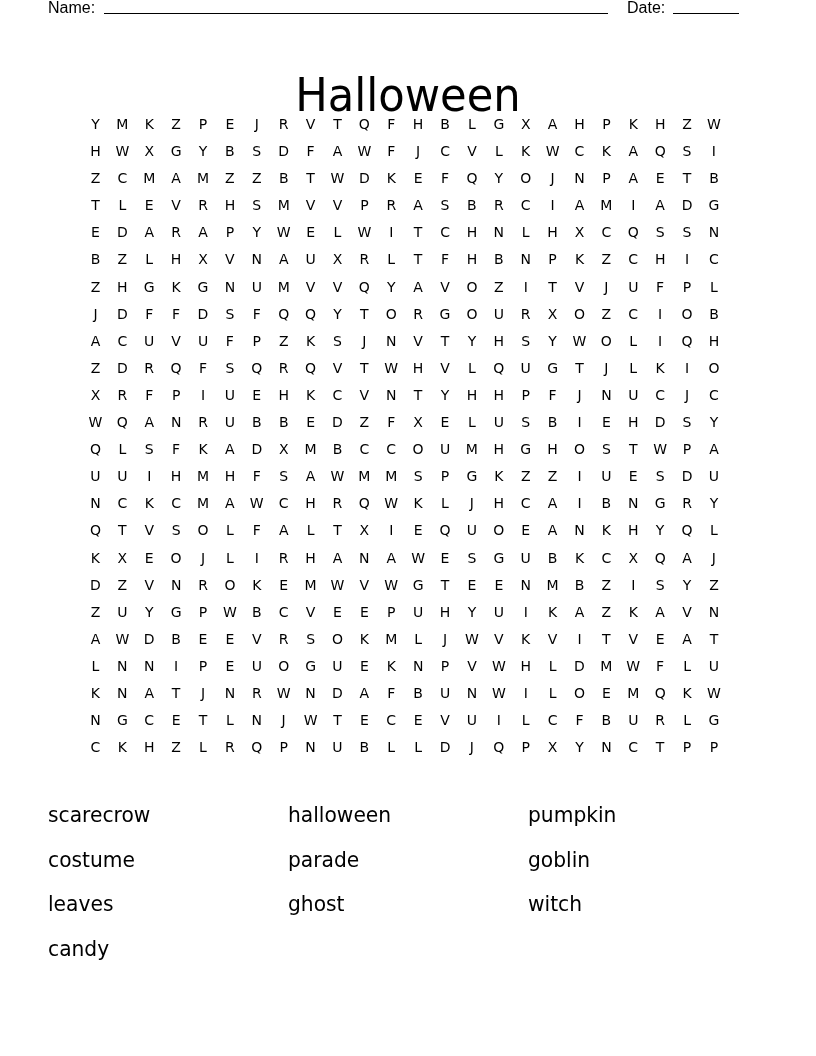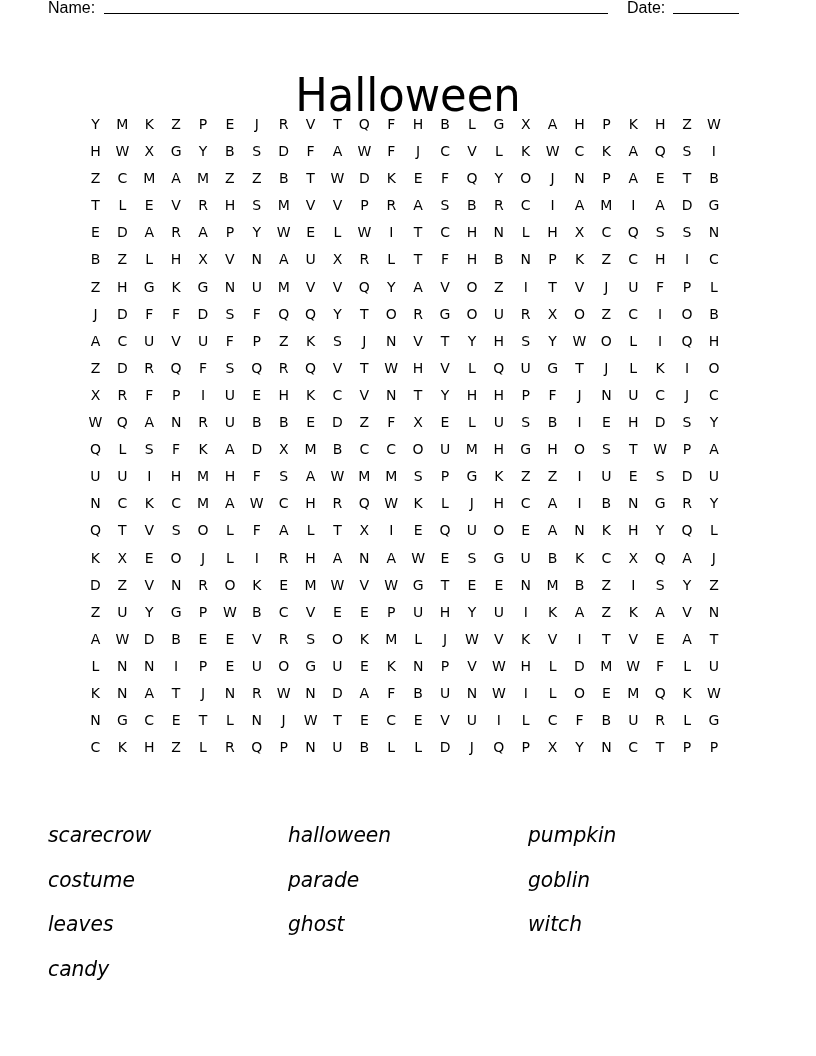--- a/index.html
+++ b/index.html
@@ -17,22 +17,22 @@
     font-family: "DejaVu Sans", sans-serif; font-size: 47px; line-height: 60px; font-weight: normal;
     transform: scaleX(0.92);
   }
   .grid { position: absolute; left: 82px; top: 111px; }
   .grid-row { display: flex; height: 27.1px; }
   .cell {
     width: 26.9px; text-align: center;
     font-family: "DejaVu Sans", sans-serif; font-size: 14px; line-height: 27.1px;
   }
   .word-bank {
-    position: absolute; left: 48px; top: 820px; width: 720px;
-    display: grid; grid-template-columns: 240px 240px 240px; grid-auto-rows: 44.5px; font-style: italic;
+    position: absolute; left: 48px; top: 800px; width: 720px;
+    display: grid; grid-template-columns: 240px 240px 240px; grid-auto-rows: 44.5px;
   }
   .word {
     font-family: "DejaVu Sans", sans-serif; font-size: 22px; line-height: 30px;
     transform: scaleX(0.92); transform-origin: left center; white-space: nowrap;
   }
 </style>
 </head>
 <body>
 
 <div class="header-line">

